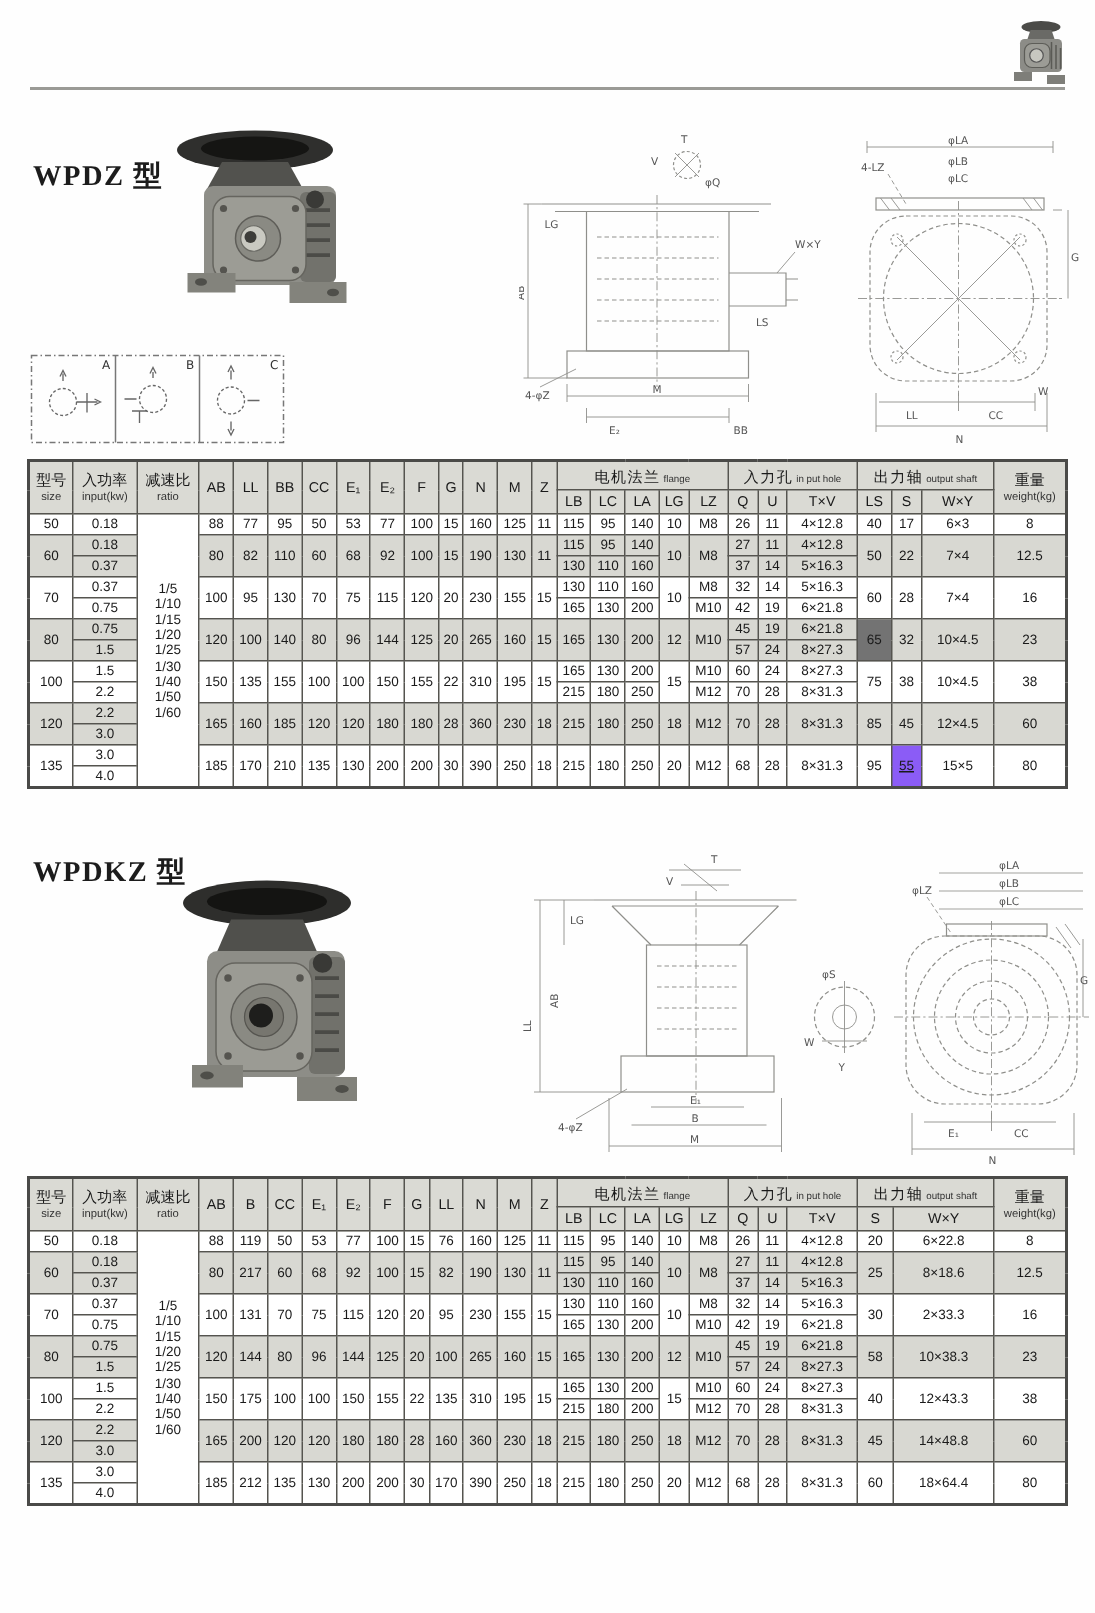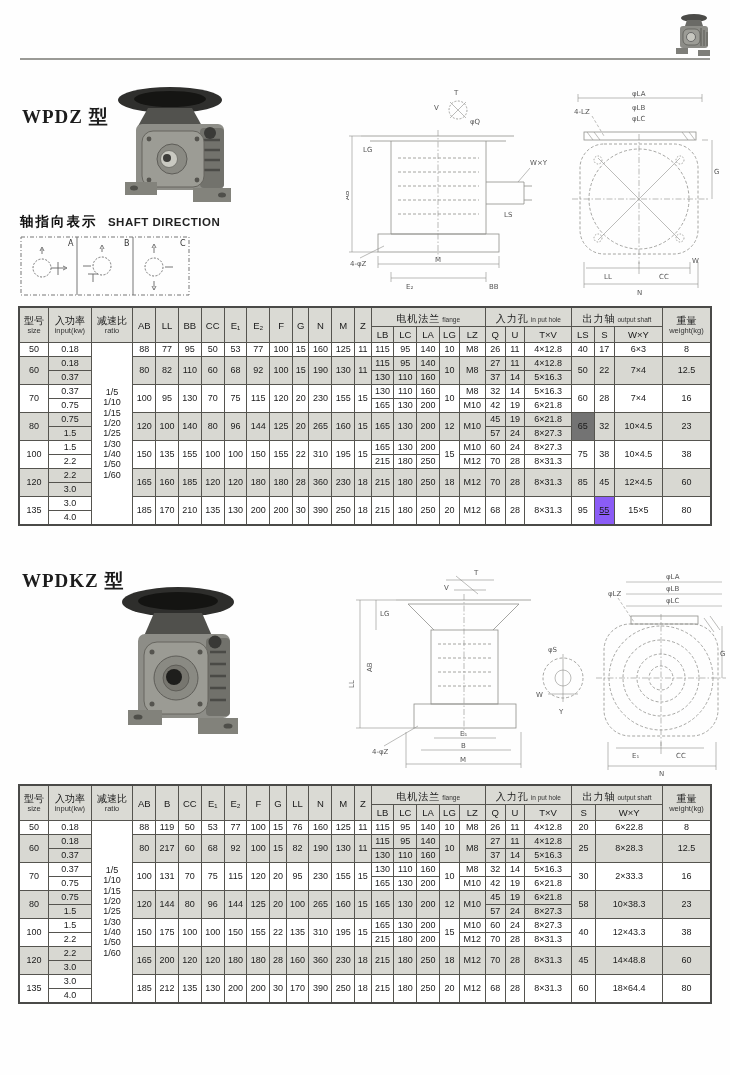--- a/index.html
+++ b/index.html
@@ -76,24 +76,20 @@
     <circle cx="74" cy="75" r="15" fill="#8a8a83" stroke="#5e5d58" stroke-width="1"></circle>
     <circle cx="71" cy="75" r="8.5" fill="#c9c9c1" stroke="#6b6b65" stroke-width="0.8"></circle>
     <circle cx="69" cy="74" r="4" fill="#3c3c39"></circle>
     <path d="M27,98 h32 v13 h-32 z" fill="#83837c"></path>
     <path d="M95,104 h38 v14 h-38 z" fill="#83837c"></path>
     <ellipse cx="36" cy="104" rx="4" ry="2.5" fill="#4f4f4a"></ellipse>
     <ellipse cx="124" cy="111" rx="4" ry="2.5" fill="#4f4f4a"></ellipse>
     <circle cx="112" cy="49" r="6" fill="#3a3a37"></circle>
   </svg>
 
-  <div class="sd">
-    <span class="sd-zh">轴指向表示</span>
-    <span class="sd-en">SHAFT DIRECTION</span>
-  </div>
 
   <svg class="sdbox" width="170" height="60" viewBox="0 0 170 60">
     <rect x="1" y="1" width="168" height="58" fill="none" stroke="#777" stroke-width="1" stroke-dasharray="4 2 1 2"></rect>
     <line x1="57" y1="1" x2="57" y2="59" stroke="#777" stroke-width="1"></line>
     <line x1="113" y1="1" x2="113" y2="59" stroke="#777" stroke-width="1"></line>
     <text class="cellletter" x="48" y="10">A</text>
     <text class="cellletter" x="104" y="10">B</text>
     <text class="cellletter" x="160" y="10">C</text>
     <g stroke="#666" fill="none" stroke-width="0.9">
       <circle cx="22" cy="32" r="9" stroke-dasharray="2 1.5"></circle>
@@ -643,21 +639,21 @@
           <td rowspan="2" style="background: rgb(216, 216, 210);">11</td>
           <td>115</td>
           <td>95</td>
           <td>140</td>
           <td rowspan="2" style="background: rgb(216, 216, 210);">10</td>
           <td rowspan="2" style="background: rgb(216, 216, 210);">M8</td>
           <td>27</td>
           <td>11</td>
           <td>4×12.8</td>
           <td rowspan="2" style="background: rgb(216, 216, 210);">25</td>
-          <td rowspan="2" style="background: rgb(216, 216, 210);">8×28.3</td>
+          <td rowspan="2" style="background: rgb(216, 216, 210);">8×18.6</td>
           <td rowspan="2" style="background: rgb(216, 216, 210);">12.5</td>
         </tr>
         <tr class="shade">
           <td>0.37</td>
           <td>130</td>
           <td>110</td>
           <td>160</td>
           <td>37</td>
           <td>14</td>
           <td>5×16.3</td>

